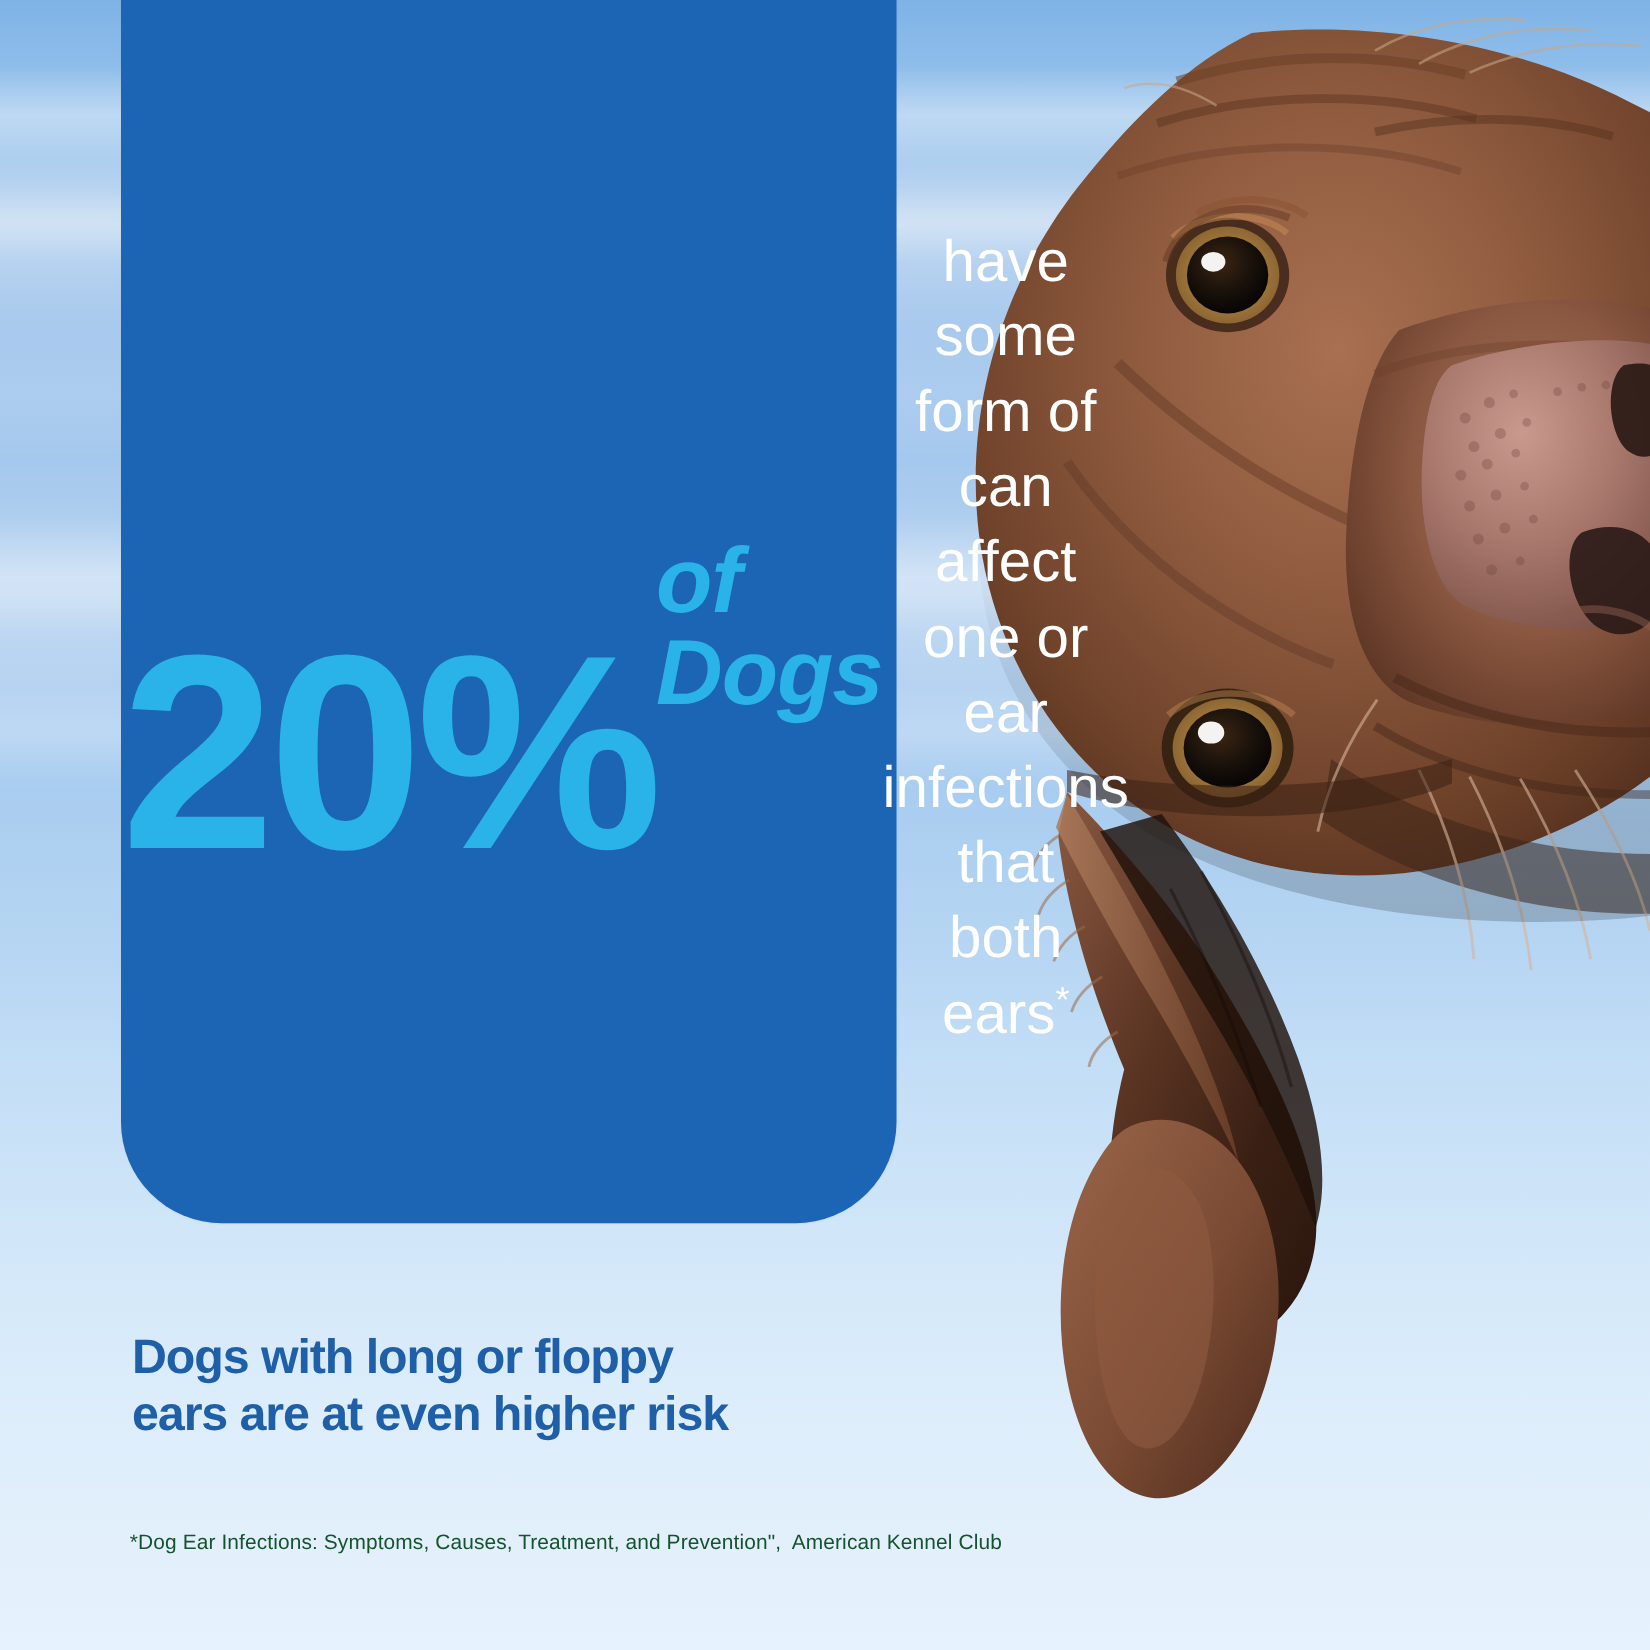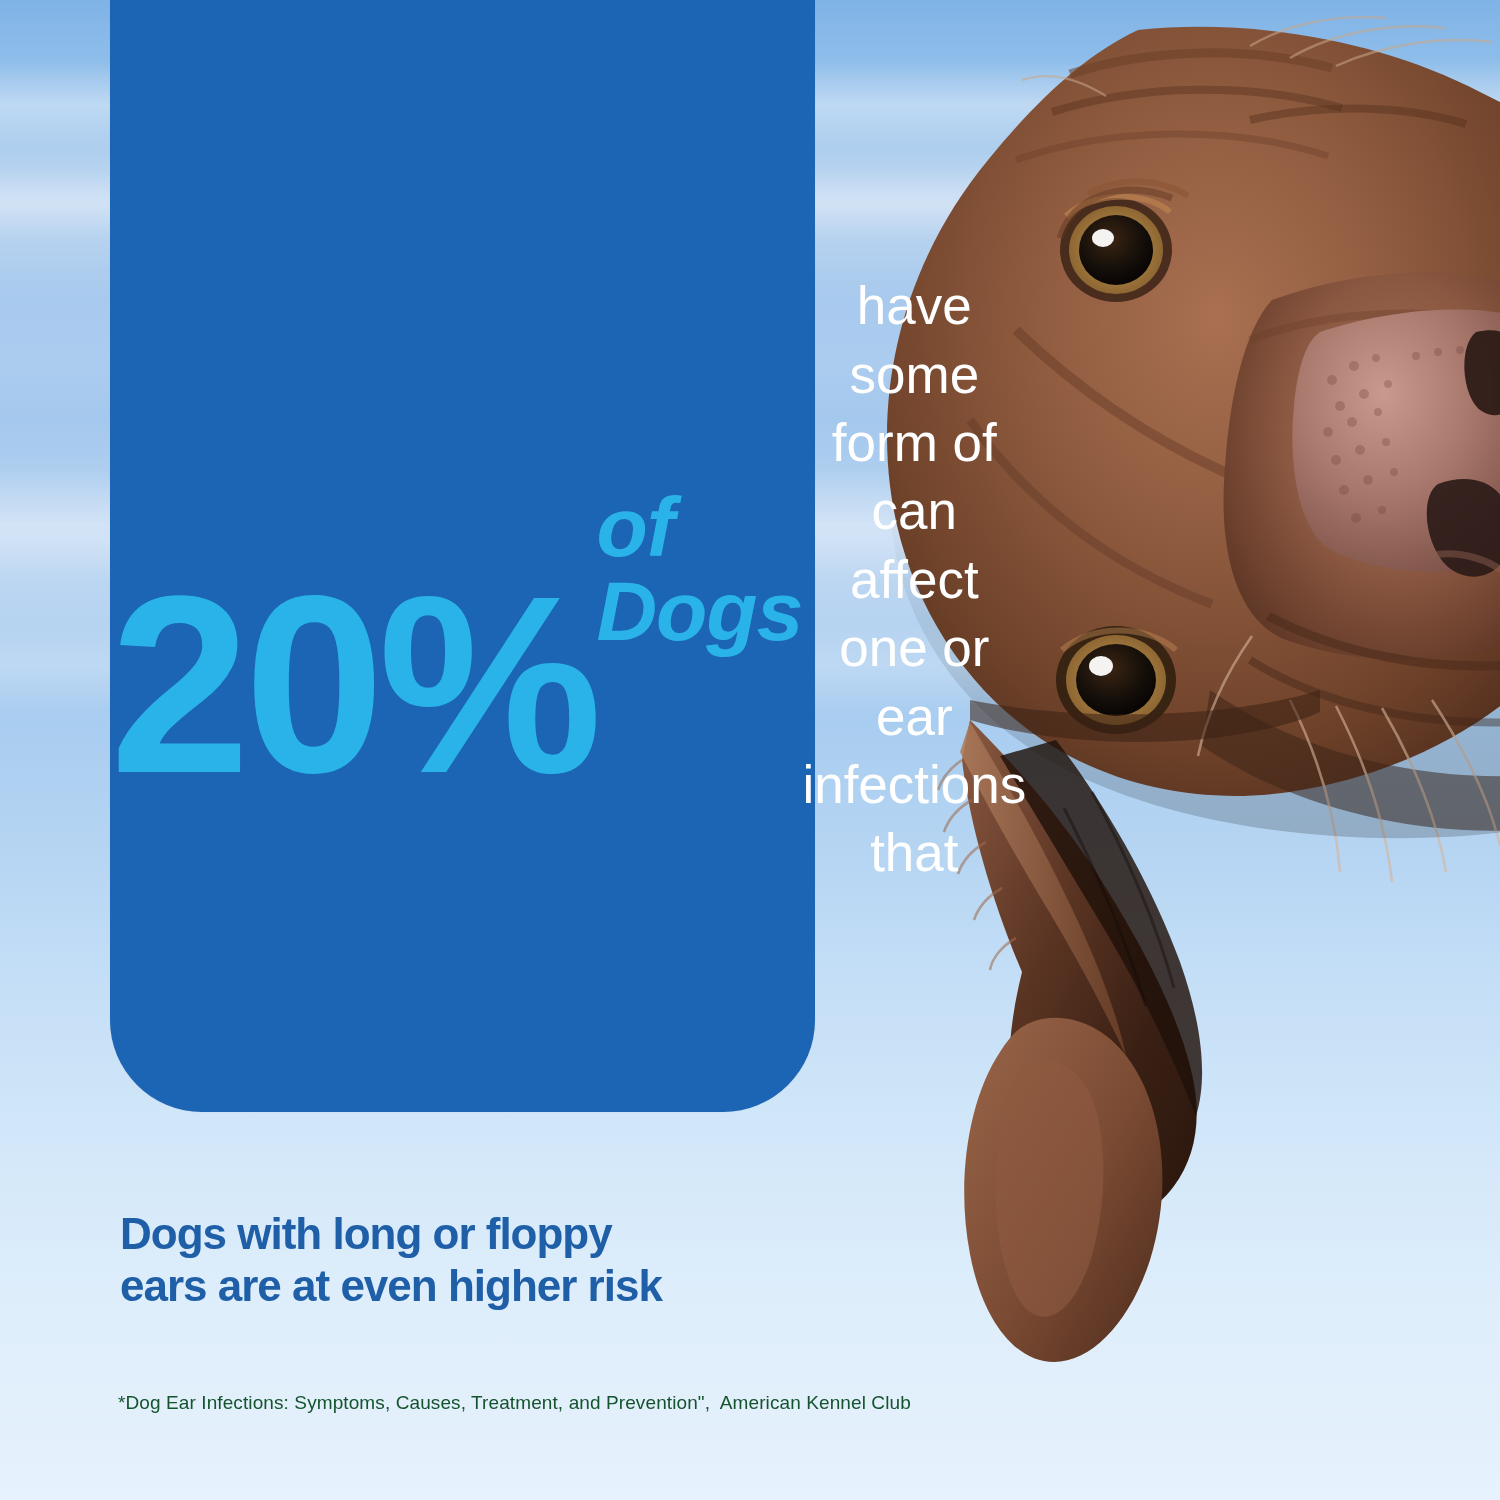--- a/index.html
+++ b/index.html
@@ -307,20 +307,21 @@
   </div>
 
   <div class="panel">
     <div class="panel-inner">
       <div class="stat-number">20%</div>
       <div class="stat-sub">of Dogs</div>
       <div class="panel-body">
         <span class="ln">have some form of</span>
         <span class="ln">can affect one or</span>
         <span class="ln">ear infections that</span>
+        <span class="ln"><span>both ears</span><sup>*</sup></span>
       </div>
     </div>
   </div>
 
   <div class="headline">
     <span class="ln">Dogs with long or floppy</span>
     <span class="ln">ears are at even higher risk</span>
   </div>
 
   <div class="footnote">*Dog Ear Infections: Symptoms, Causes, Treatment, and Prevention",  American Kennel Club</div>

